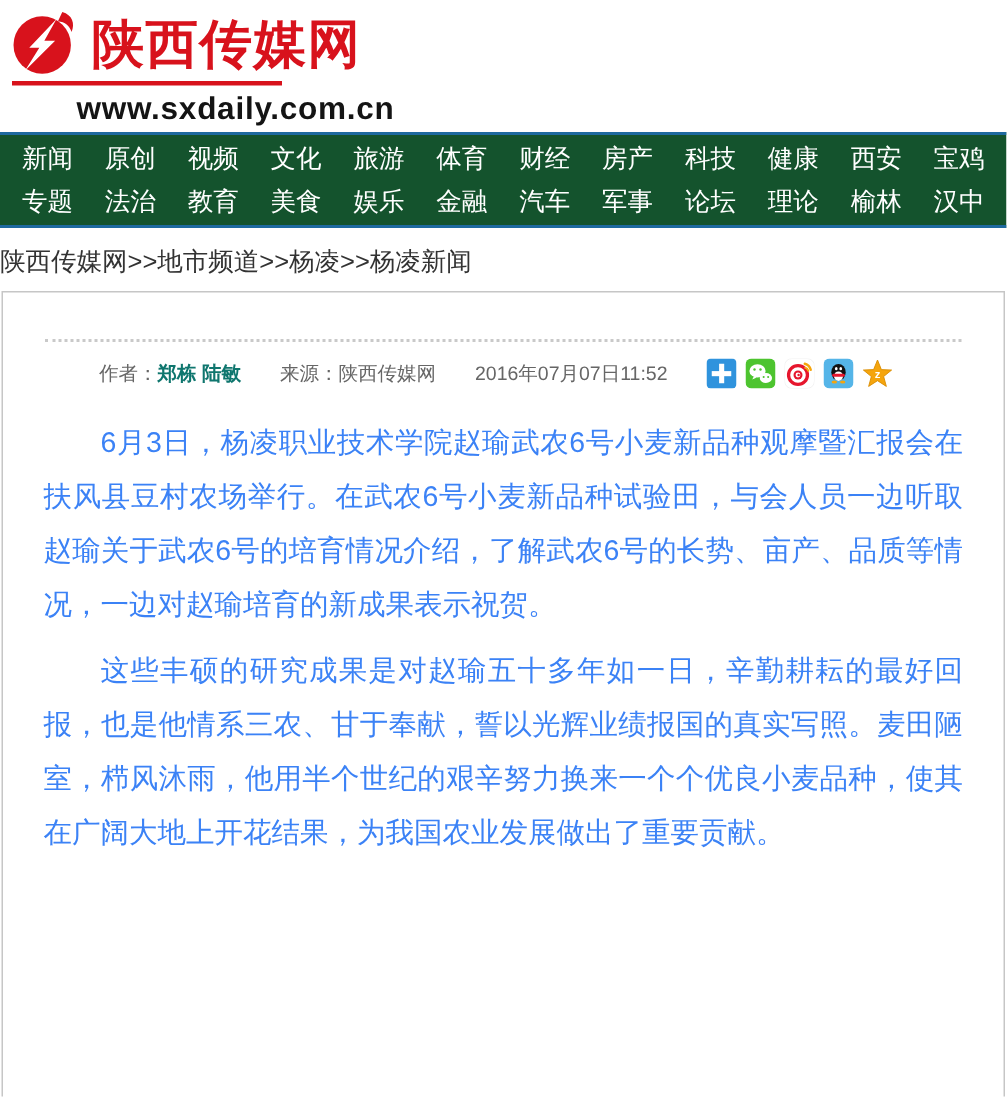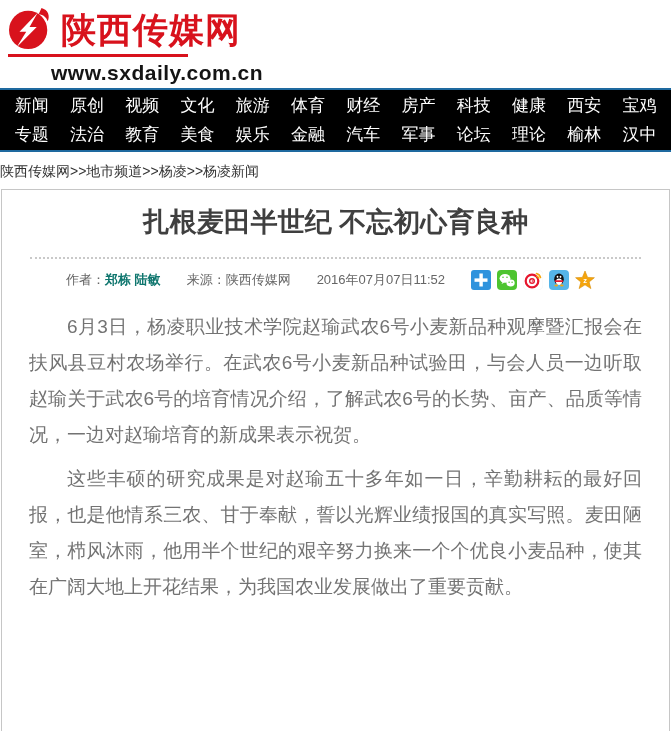--- a/index.html
+++ b/index.html
@@ -18,33 +18,33 @@
     font-size: 35px; font-weight: bold; color: #d8121c;
     letter-spacing: 1px; line-height: 1;
   }
   .red-line { width: 180px; height: 3px; background: #d8121c; margin-top: 3px; }
   .site-url {
     font-size: 21px; font-weight: bold; color: #141414;
     margin-top: 4px; letter-spacing: 0.5px; margin-left: 43px;
   }
   
   .nav {
-    height: 64px; background: #000000;
+    height: 64px; background: #14532d;
     border-top: 2px solid #1e699f; border-bottom: 2px solid #1e699f;
     display: grid; grid-template-columns: repeat(12, 1fr);
     align-items: center; justify-items: center;
     padding: 1px 4px;
   }
   .nav-item {
     color: #ffffff; font-size: 17px; cursor: pointer;
     line-height: 28px; white-space: nowrap;
   }
   
   .breadcrumb {
-    margin: 11px 0 8px 0; font-size: 14px; color: #333333;
+    margin: 11px 0 8px 0; font-size: 17px; color: #333333;
   }
   .breadcrumb .crumb { cursor: pointer; }
   
   .article-box {
     margin: 0 1px; border: 1px solid #c6c6c6;
     padding: 14px 0 30px 0; min-height: 560px; background: #fff;
   }
   .article-title {
     text-align: center; font-size: 27px; font-weight: bold;
     color: #3f3f3f; line-height: 36px; margin: 0 20px;
@@ -61,21 +61,21 @@
     padding-left: 36px;
   }
   .byline .seg { margin-right: 26px; white-space: nowrap; }
   .byline .author-name { font-weight: bold; color: #0f766e; }
   .share-bar { margin-left: auto; margin-right: 62px; display: flex; gap: 6px; align-items: center; }
   .share-bar svg { width: 20px; height: 20px; display: block; cursor: pointer; }
   
   .article-body { margin: 16px 27px 0; }
   .article-body p {
     margin: 0 0 8px 0; font-size: 19px; line-height: 36px;
-    color: #737373; text-indent: 2em; text-align: justify;
+    color: #3b82f6; text-indent: 2em; text-align: justify;
   }
 </style>
 </head>
 <body>
 
 <div class="header">
   <div class="logo-row">
     <svg class="logo-ball" viewBox="0 0 48 46">
       <circle cx="21" cy="24" r="20" fill="#d8121c"></circle>
       <path d="M 31,6 L 12,26 L 19,26 L 9,42 L 30,21 L 22.5,21 Z" fill="#ffffff"></path>
@@ -112,21 +112,20 @@
   <span class="nav-item">理论</span>
   <span class="nav-item">榆林</span>
   <span class="nav-item">汉中</span>
 </div>
 
 <div class="breadcrumb">
   <span class="crumb">陕西传媒网</span><span>&gt;&gt;</span><span class="crumb">地市频道</span><span>&gt;&gt;</span><span class="crumb">杨凌</span><span>&gt;&gt;</span><span class="crumb">杨凌新闻</span>
 </div>
 
 <div class="article-box">
-  <h1 class="article-title">扎根麦田半世纪 不忘初心育良种</h1>
   <div class="dotted-sep"></div>
 
   <div class="byline">
     <span class="seg"><span>作者：</span><span class="author-name">郑栋 陆敏</span></span>
     <span class="seg"><span>来源：</span><span>陕西传媒网</span></span>
     <span class="seg">2016年07月07日11:52</span>
 
     <span class="share-bar">
       <svg viewBox="0 0 20 20">
         <rect x="0" y="0" width="20" height="20" rx="3" fill="#2f93dd"></rect>

